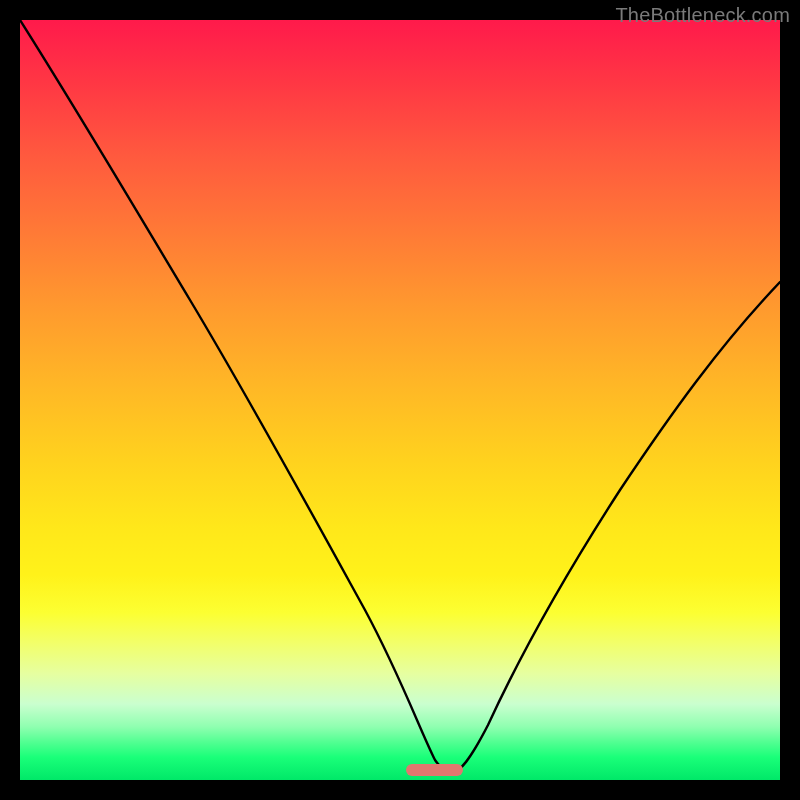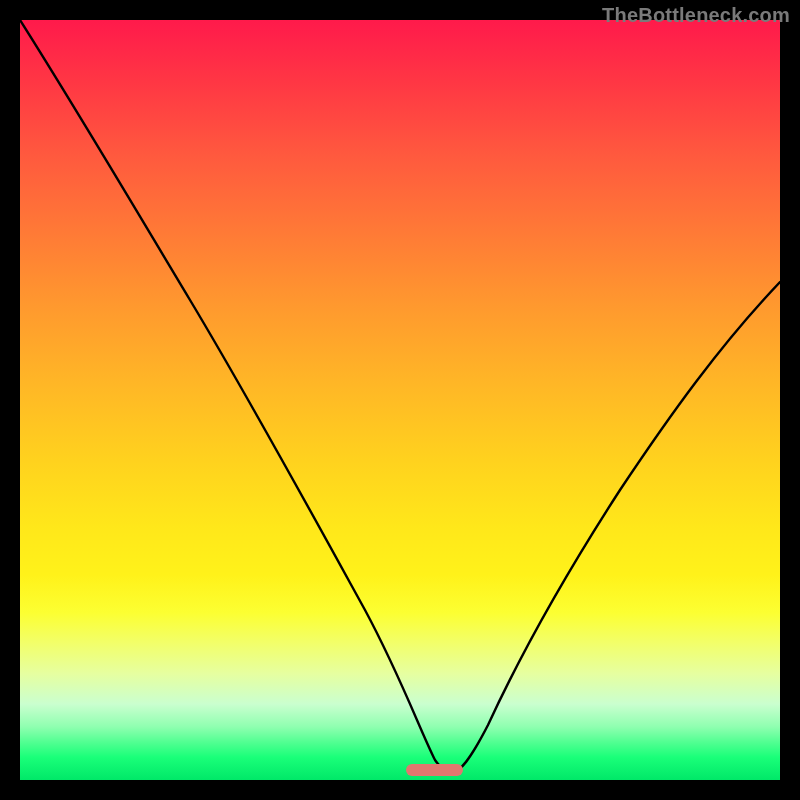--- a/index.html
+++ b/index.html
@@ -42,21 +42,21 @@
       #1aff79 97%,
       #00e868 100%
     );
   }
   .watermark {
     position: absolute;
     top: 4px;
     right: 10px;
     color: #7a7a7a;
     font-size: 20px;
-    font-weight: 700;
+    font-weight: 400;
     letter-spacing: 0.2px;
     user-select: none;
   }
   svg.curve {
     position: absolute;
     left: 0;
     top: 0;
     width: 760px;
     height: 760px;
   }

